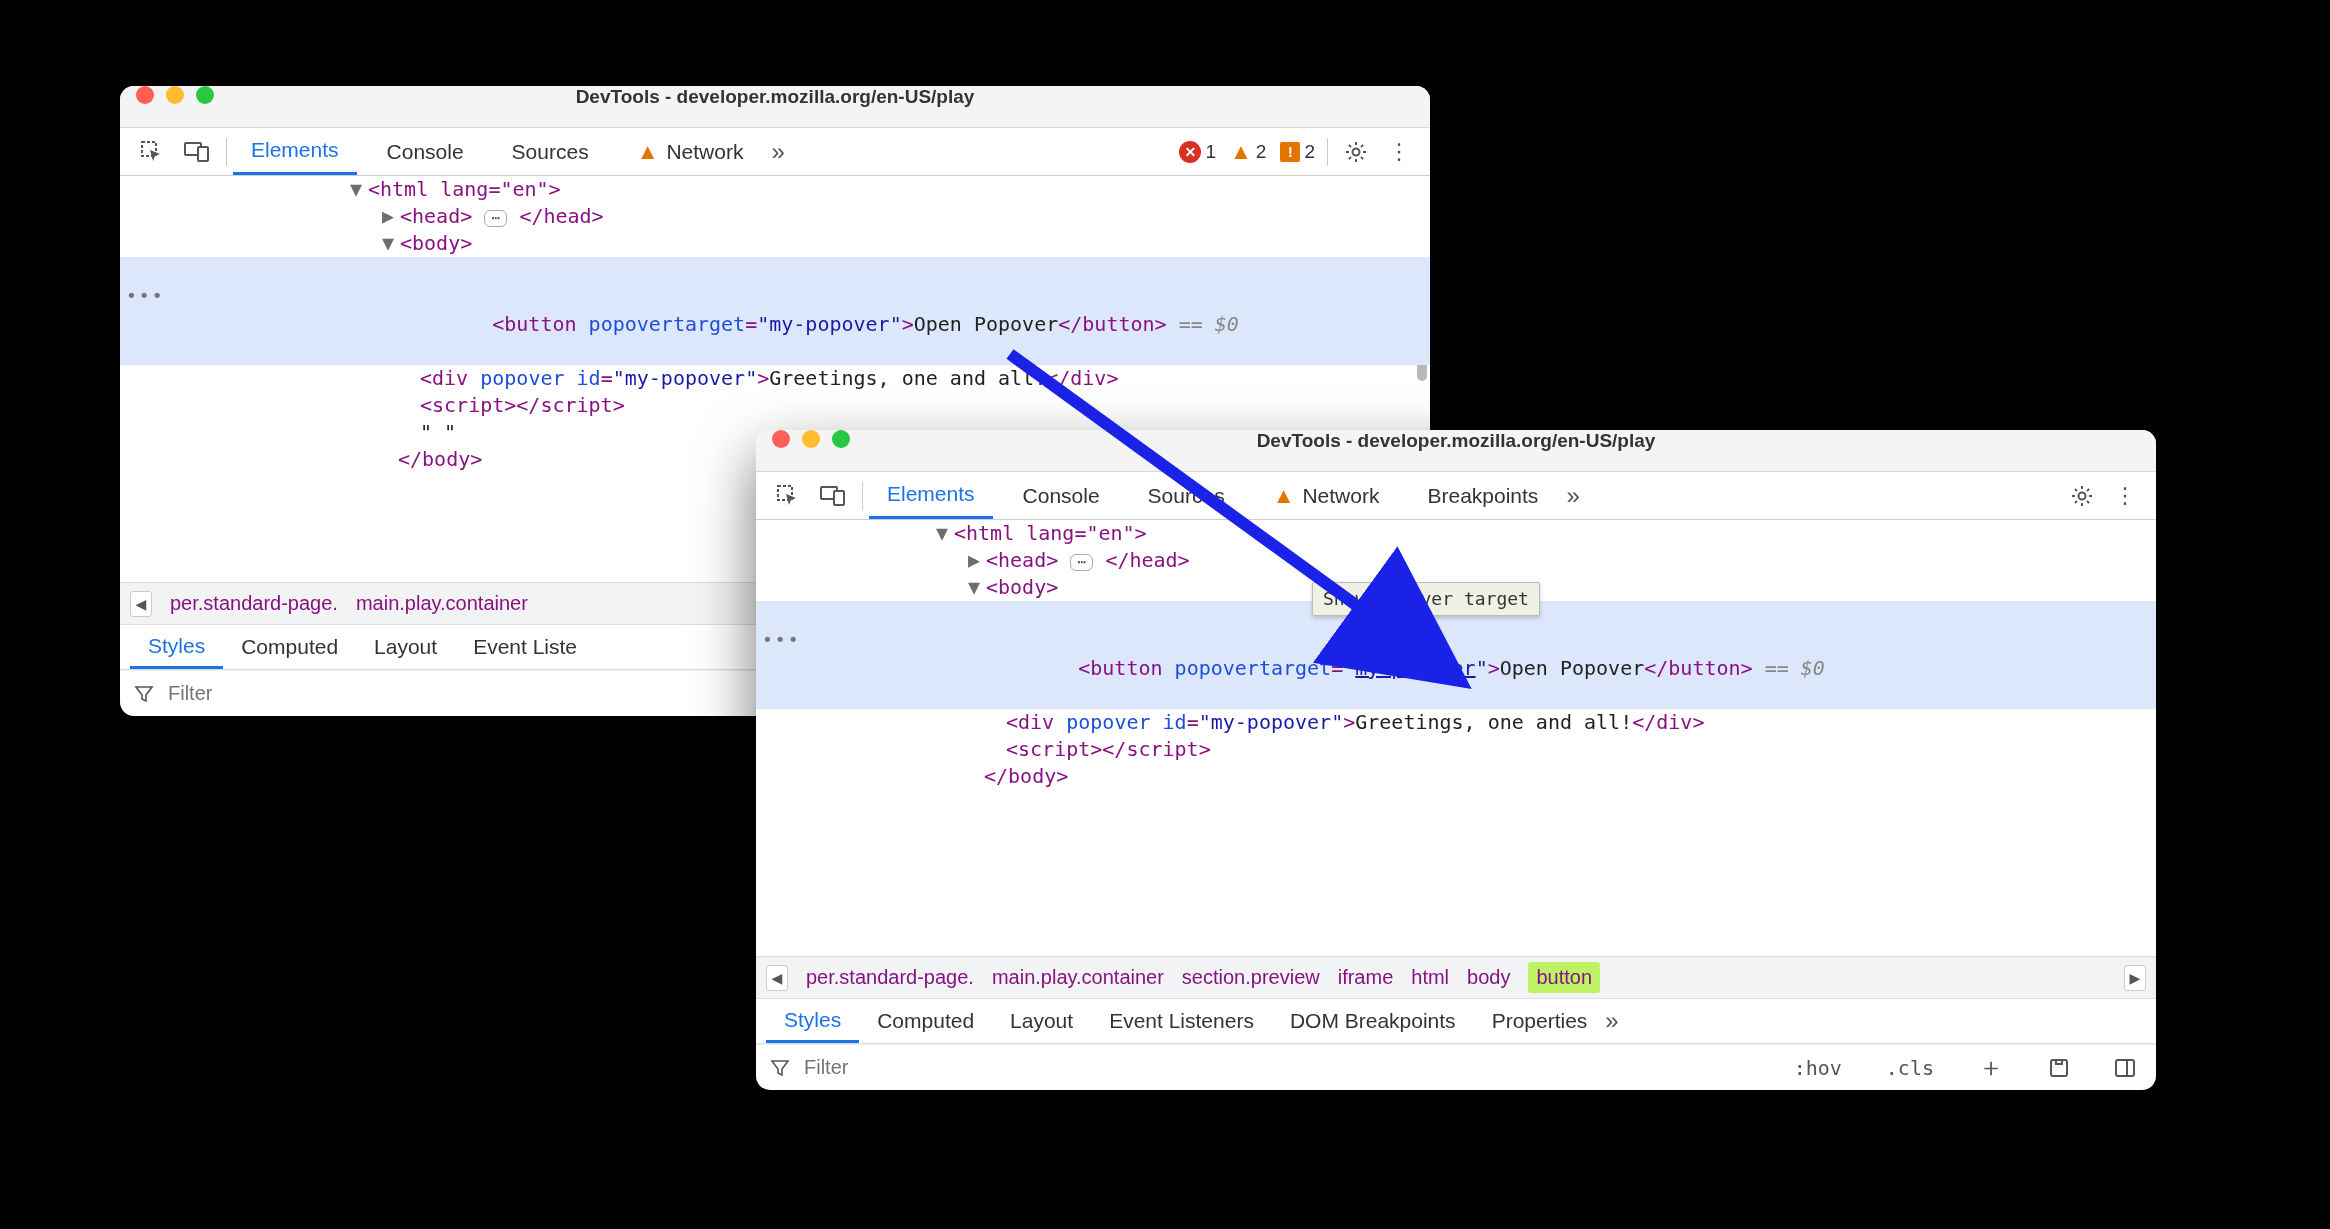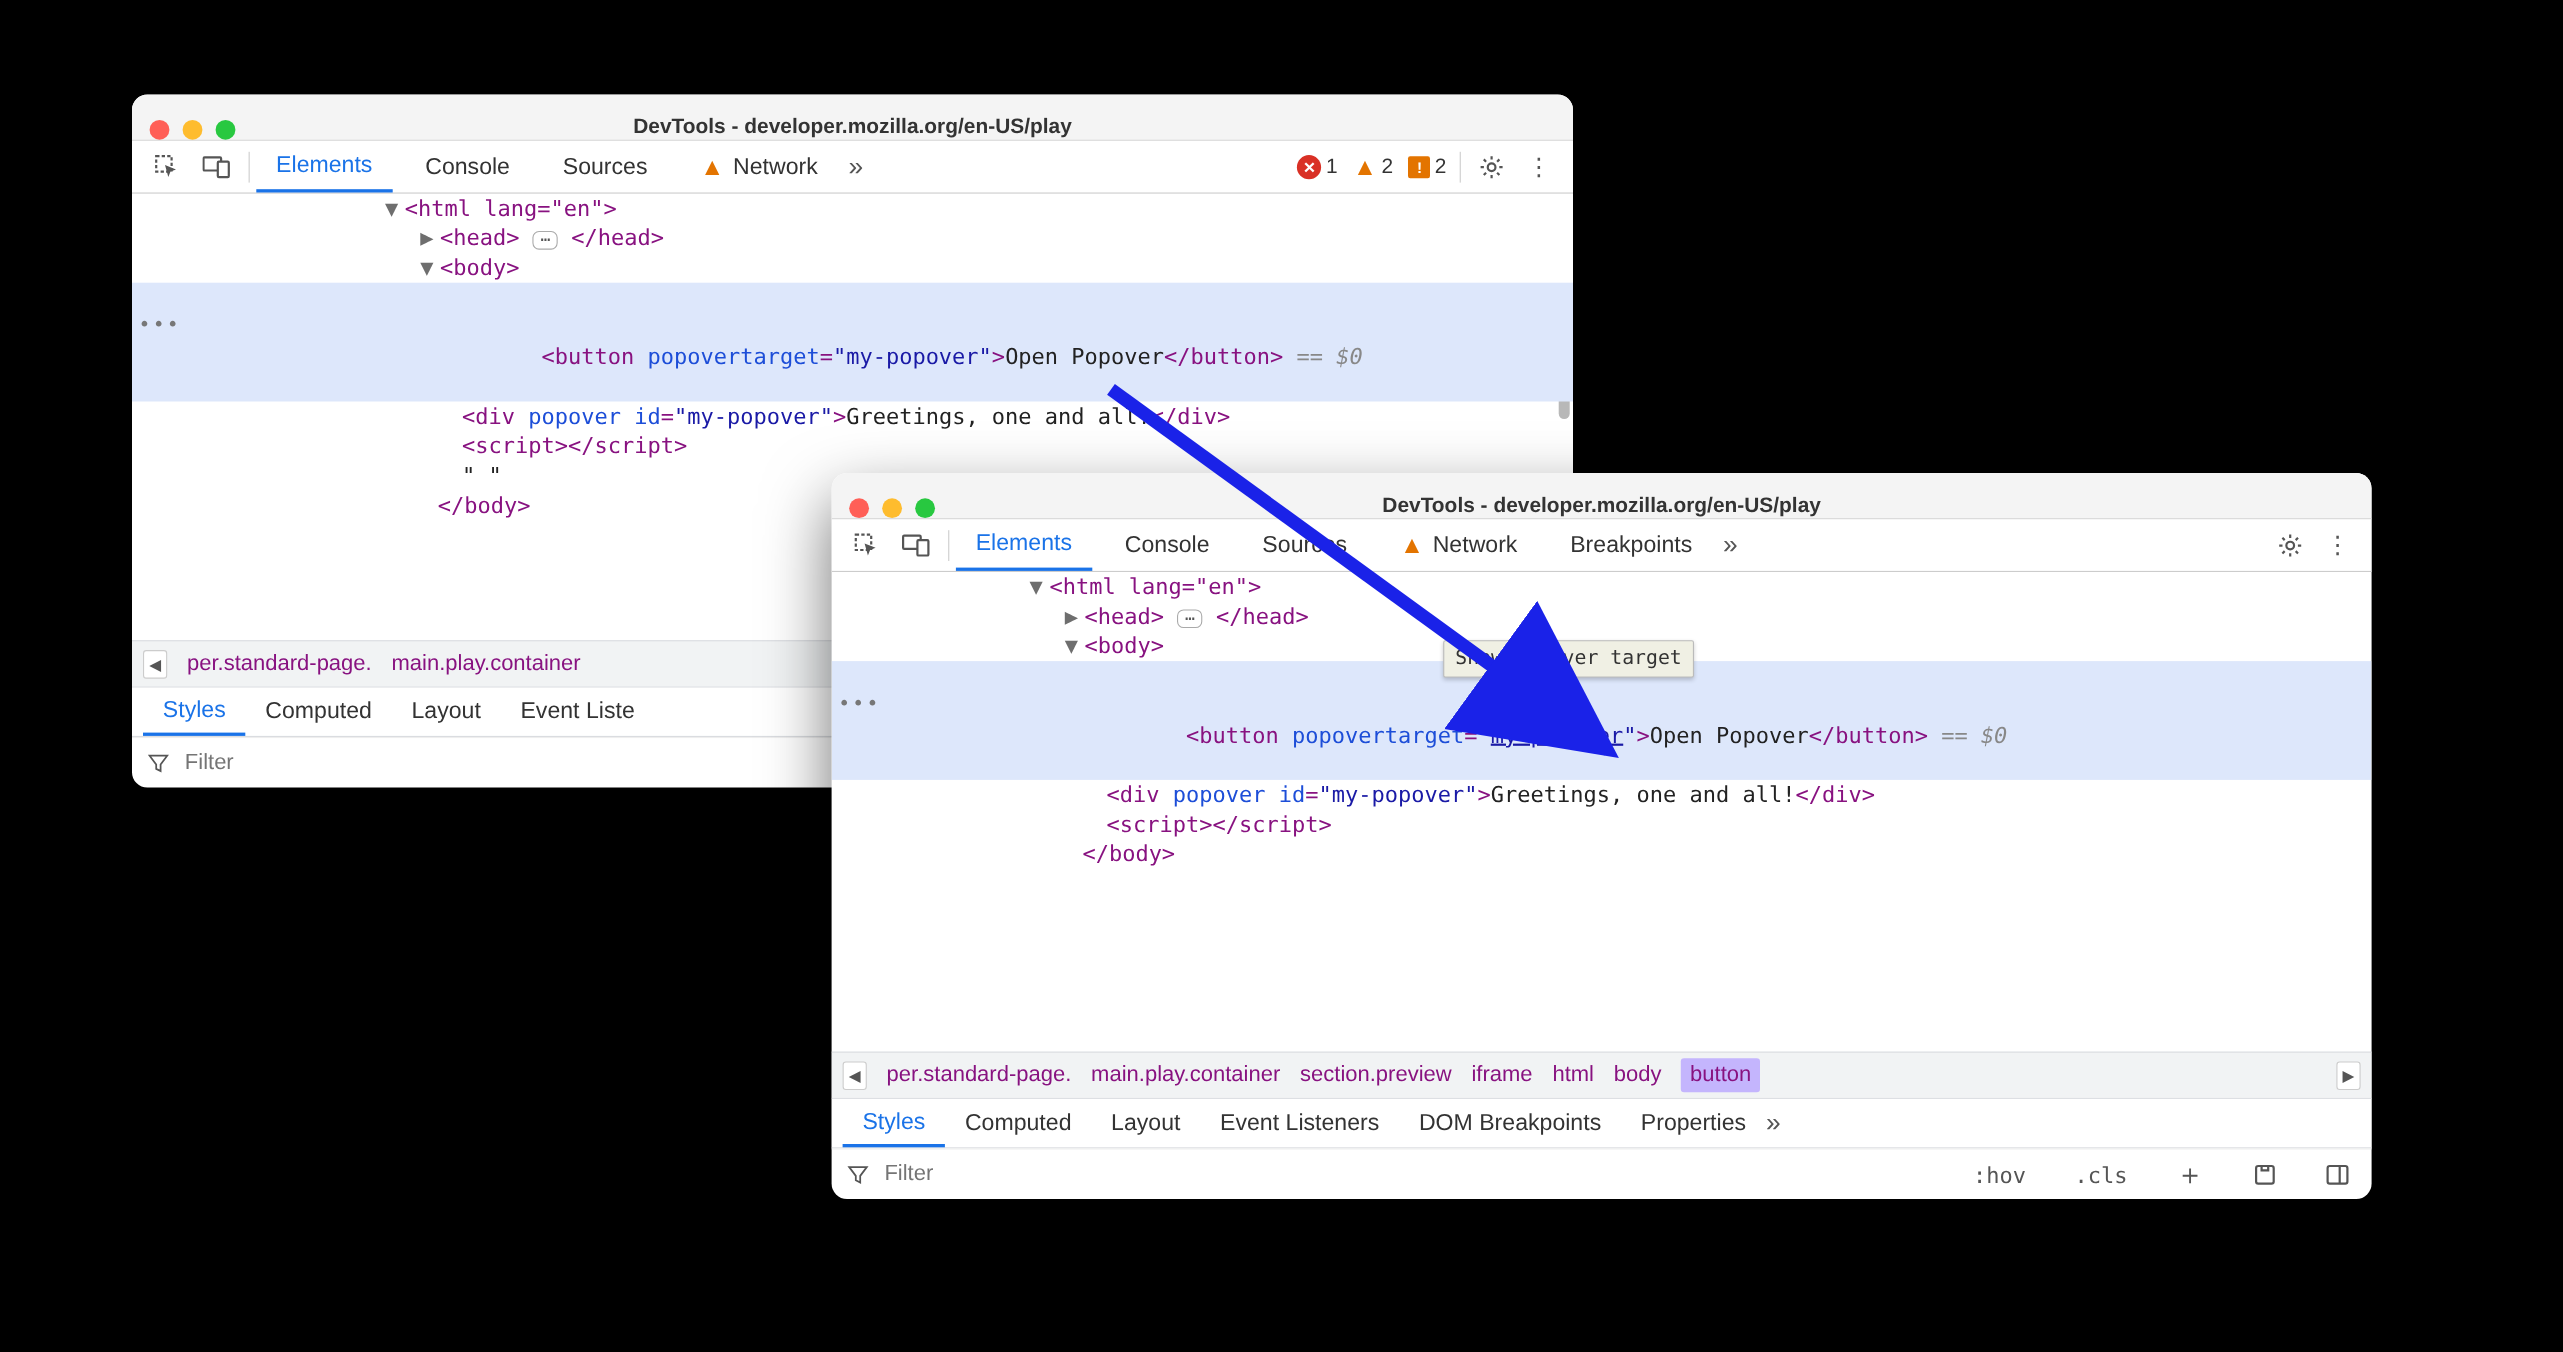--- a/index.html
+++ b/index.html
@@ -20,21 +20,21 @@
     display: flex;
     flex-direction: column;
     overflow: hidden;
   }
   
   .titlebar {
     height: 42px;
     background: #f4f4f4;
     border-bottom: 1px solid #d9d9d9;
     display: flex;
-    align-items: flex-end;
+    align-items: flex-start;
     position: relative;
     flex: 0 0 auto;
   }
   .traffic { display:flex; gap:12px; margin-left:16px; }
   .dot { width:18px; height:18px; border-radius:50%; }
   .dot.r{background:#ff5f57;} .dot.y{background:#febc2e;} .dot.g{background:#28c840;}
   .title-text {
     position:absolute; left:0; right:0; text-align:center;
     font-size:19px; font-weight:600; color:#333; pointer-events:none;
   }
@@ -88,21 +88,21 @@
   }
   .link-val{color:#1a1aa6; text-decoration:underline;}
   
   .crumbs {
     height:42px; background:#f1f3f4; border-top:1px solid #dadce0;
     display:flex; align-items:center; font-size:20px; padding:0 10px;
     flex:0 0 auto; gap:18px; overflow:hidden;
   }
   .crumbs .ar{width:22px;height:26px;background:#fff;border:1px solid #ccc;display:flex;align-items:center;justify-content:center;font-size:14px;color:#555;border-radius:3px;cursor:pointer;}
   .crumbs .crumb{color:#881280;cursor:pointer; white-space:nowrap;}
-  .crumbs .crumb.sel{background:#c4b5fd; padding:4px 8px; border-radius:3px;}
+  .crumbs .crumb.sel{background:#bef264; padding:4px 8px; border-radius:3px;}
   
   .subtabs {
     height:46px; border-top:1px solid #dadce0; border-bottom:1px solid #dadce0;
     background:#fff; display:flex; align-items:center; font-size:21px;
     flex:0 0 auto; padding:0 10px;
   }
   .subtabs .stab{padding:0 18px; height:100%; display:flex; align-items:center; cursor:pointer; color:#333;}
   .subtabs .stab.active{color:#1a73e8;border-bottom:3px solid #1a73e8;}
   
   .filter-row{

